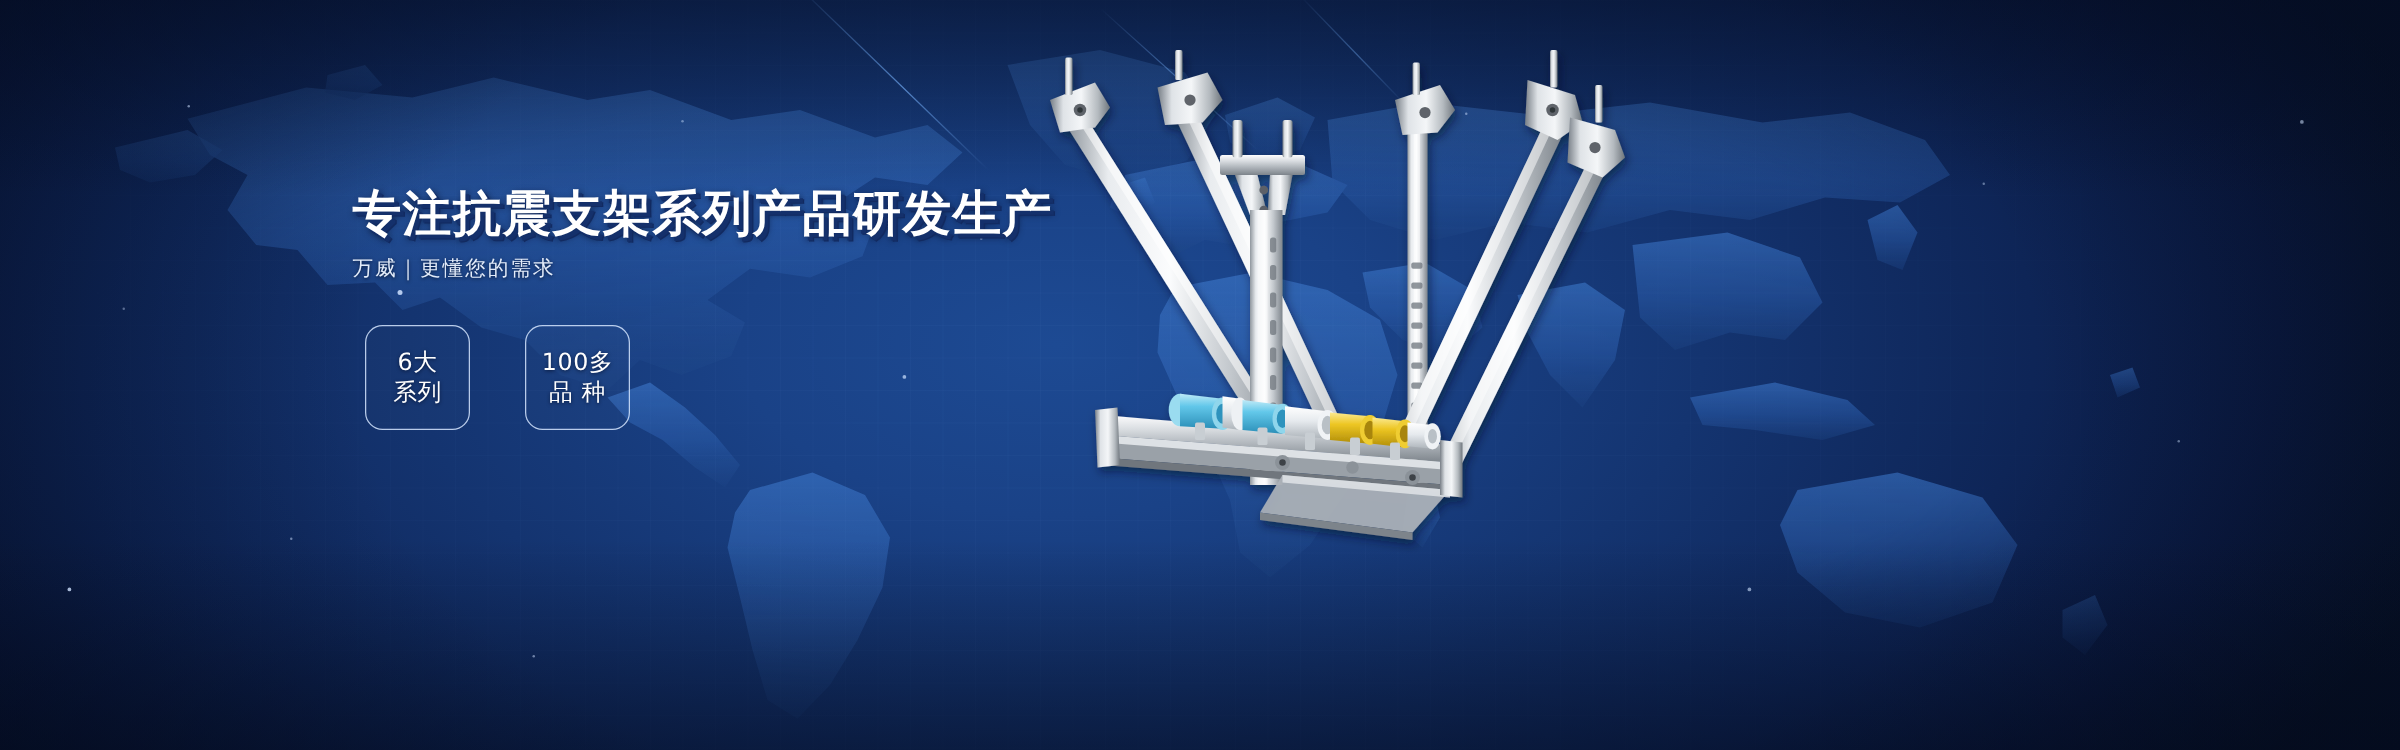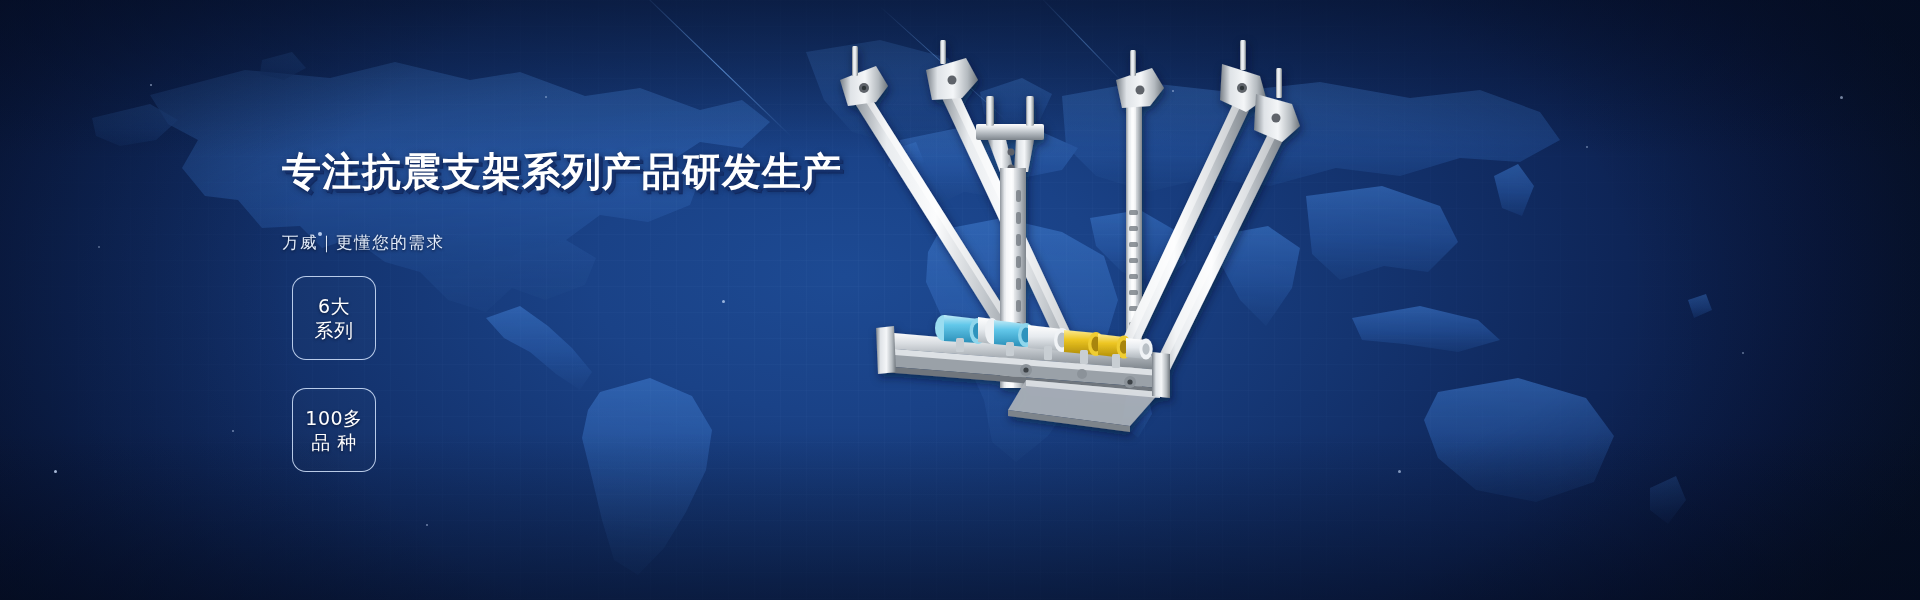--- a/index.html
+++ b/index.html
@@ -57,27 +57,27 @@
 
   .headline{
     font-size:39px; font-weight:bold; color:#ffffff;
     letter-spacing:1px; line-height:1.15; white-space:nowrap;
     text-shadow:
        3px 3px 0 #14306b,
        4px 4px 0 #122a60,
        2px 2px 6px rgba(3,10,30,.75);
   }
   .subline{
-    margin-top:37px; font-size:16.5px; color:#e3ecfa;
+    margin-top:9px; font-size:16.5px; color:#e3ecfa;
     letter-spacing:1.6px; font-weight:normal; white-space:nowrap;
     text-shadow:0 1px 3px rgba(4,12,34,.8);
   }
 
   
-  .badges{ position:absolute; left:292px; top:276px; display:flex; gap:28px;flex-direction:column; }
+  .badges{ position:absolute; left:292px; top:260px; display:flex; gap:44px; }
   .badge{
     width:84px; height:84px; border:1px solid rgba(214,230,255,.85);
     border-radius:14px; display:flex; flex-direction:column;
     align-items:center; justify-content:center;
     color:#ffffff; text-shadow:0 1px 3px rgba(4,12,34,.7);
     background:rgba(255,255,255,.015);
   }
   .badge .l1{ font-size:19px; line-height:1.28; letter-spacing:.5px; white-space:nowrap; }
   .badge .l2{ font-size:19px; line-height:1.28; letter-spacing:.5px; white-space:nowrap; }
   .badge.wide{ width:84px; }

